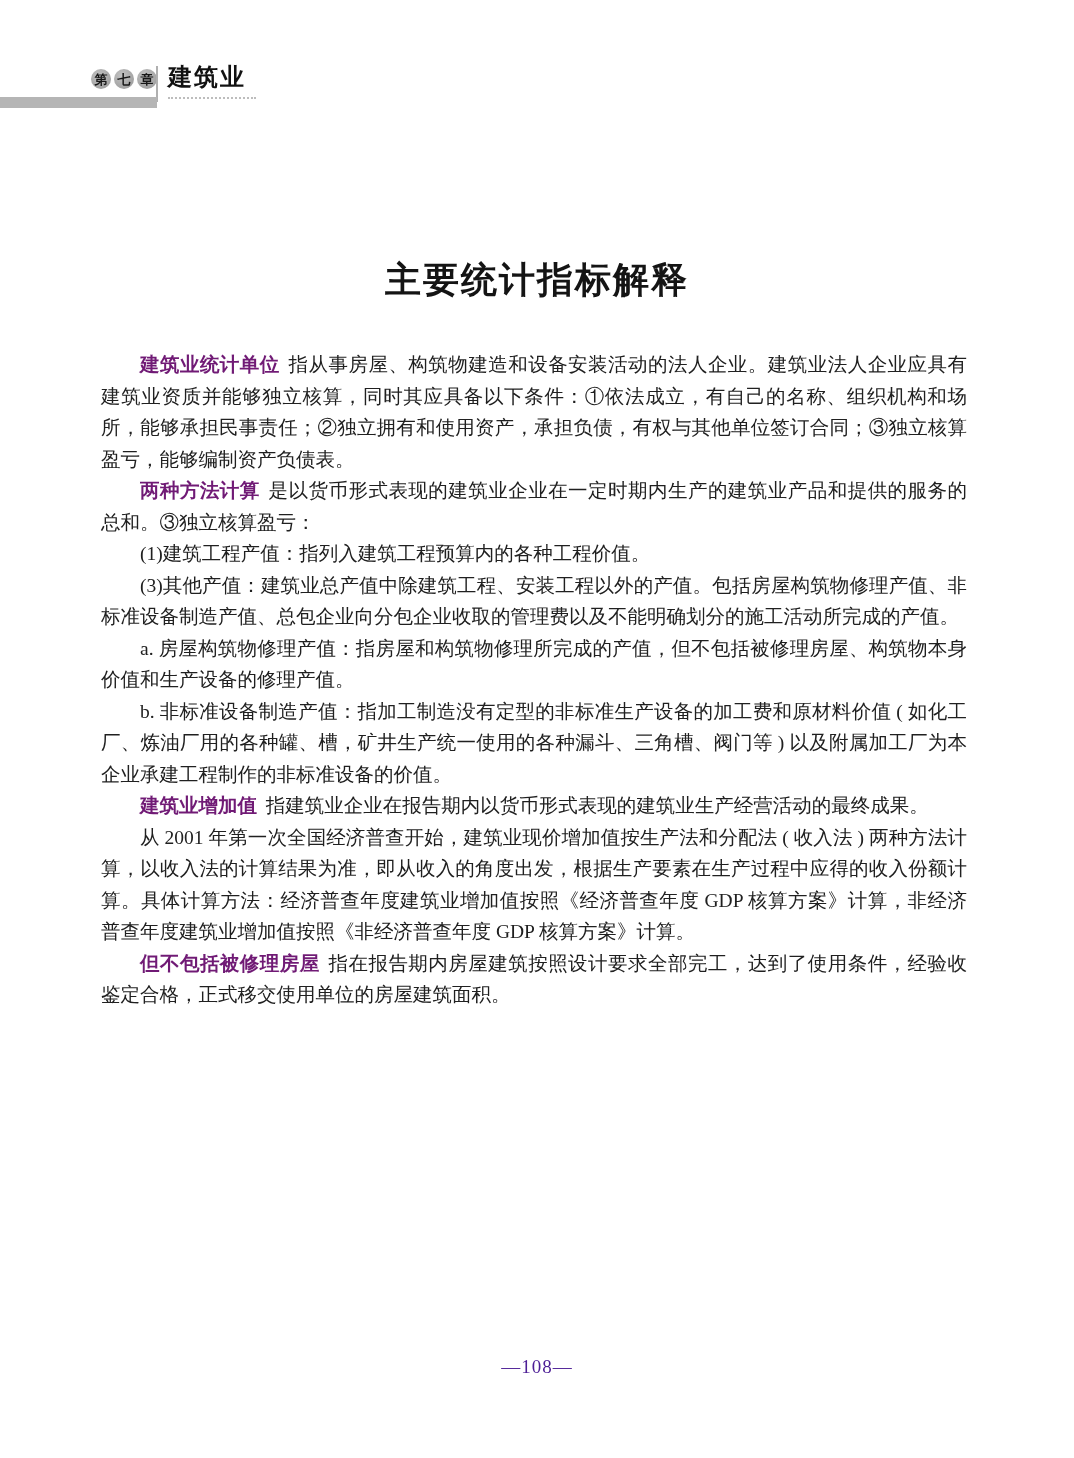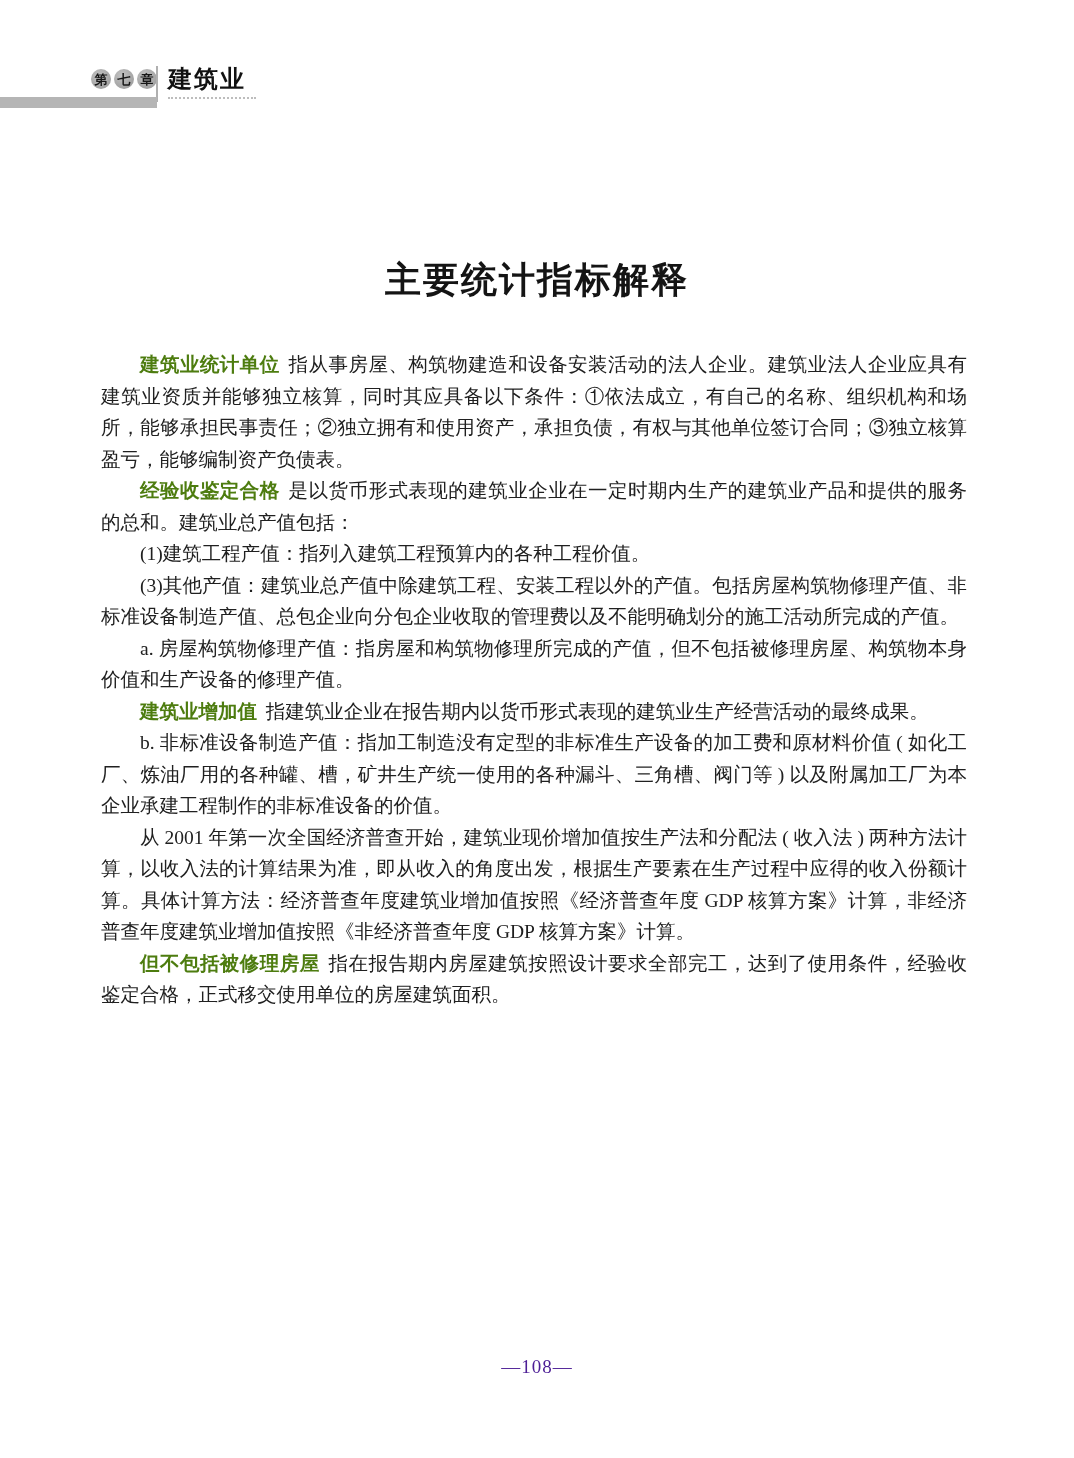--- a/index.html
+++ b/index.html
@@ -25,21 +25,21 @@
     font-size:13px;font-weight:bold;
     display:flex;align-items:center;justify-content:center;
     line-height:1;
   }
   .chapter-divider{
     position:absolute;left:156px;top:66px;
     width:2px;height:36px;background:#b0b0b0;
   }
   .chapter-title{
     position:absolute;left:168px;top:66px;
-    font-family:Liberation Sans, sans-serif;
+    font-family:Liberation Mono, monospace;
     font-weight:bold;font-size:24px;color:#111;
     letter-spacing:2px;line-height:1.1;
   }
   .chapter-underline{
     position:absolute;left:168px;top:97px;
     width:88px;height:0;
     border-bottom:2px dotted #bdbdbd;
   }
   .header-bar{
     position:absolute;left:0;top:97px;
@@ -57,21 +57,21 @@
   
   .body-text{
     position:absolute;left:101px;top:349px;width:866px;
     font-size:19.5px;line-height:31.5px;
     text-align:justify;
     color:#202020;
   }
   .body-text p{margin:0;text-indent:2em;}
   .term{
     font-family:"Liberation Sans","DejaVu Sans",sans-serif;
-    font-weight:bold;color:#4d7c0f;
+    font-weight:bold;color:#701a75;
     margin-right:0.45em;
   }
   
   .page-footer{
     position:absolute;left:0;top:1356px;width:100%;
     text-align:center;
     font-size:19px;color:#4c1d95;
     letter-spacing:1px;
   }
 </style>
@@ -87,25 +87,25 @@
   </div>
   <div class="chapter-divider"></div>
   <div class="chapter-title">建筑业</div>
   <div class="chapter-underline"></div>
   <div class="header-bar"></div>
 
   <div class="page-title">主要统计指标解释</div>
 
   <div class="body-text">
     <p><span class="term">建筑业统计单位</span><span>指从事房屋、构筑物建造和设备安装活动的法人企业。建筑业法人企业应具有建筑业资质并能够独立核算，同时其应具备以下条件：①依法成立，有自己的名称、组织机构和场所，能够承担民事责任；②独立拥有和使用资产，承担负债，有权与其他单位签订合同；③独立核算盈亏，能够编制资产负债表。</span></p>
-    <p><span class="term">经验收鉴定合格</span><span>是以货币形式表现的建筑业企业在一定时期内生产的建筑业产品和提供的服务的总和。建筑业总产值包括：</span></p>
+    <p><span class="term">两种方法计算</span><span>是以货币形式表现的建筑业企业在一定时期内生产的建筑业产品和提供的服务的总和。③独立核算盈亏：</span></p>
     <p><span>(1)建筑工程产值：指列入建筑工程预算内的各种工程价值。</span></p>
     <p><span>(3)其他产值：建筑业总产值中除建筑工程、安装工程以外的产值。包括房屋构筑物修理产值、非标准设备制造产值、总包企业向分包企业收取的管理费以及不能明确划分的施工活动所完成的产值。</span></p>
     <p><span>a. 房屋构筑物修理产值：指房屋和构筑物修理所完成的产值，但不包括被修理房屋、构筑物本身价值和生产设备的修理产值。</span></p>
+    <p><span>b. 非标准设备制造产值：指加工制造没有定型的非标准生产设备的加工费和原材料价值 ( 如化工厂、炼油厂用的各种罐、槽，矿井生产统一使用的各种漏斗、三角槽、阀门等 ) 以及附属加工厂为本企业承建工程制作的非标准设备的价值。</span></p>
     <p><span class="term">建筑业增加值</span><span>指建筑业企业在报告期内以货币形式表现的建筑业生产经营活动的最终成果。</span></p>
-    <p><span>b. 非标准设备制造产值：指加工制造没有定型的非标准生产设备的加工费和原材料价值 ( 如化工厂、炼油厂用的各种罐、槽，矿井生产统一使用的各种漏斗、三角槽、阀门等 ) 以及附属加工厂为本企业承建工程制作的非标准设备的价值。</span></p>
     <p><span>从 2001 年第一次全国经济普查开始，建筑业现价增加值按生产法和分配法 ( 收入法 ) 两种方法计算，以收入法的计算结果为准，即从收入的角度出发，根据生产要素在生产过程中应得的收入份额计算。具体计算方法：经济普查年度建筑业增加值按照《经济普查年度 GDP 核算方案》计算，非经济普查年度建筑业增加值按照《非经济普查年度 GDP 核算方案》计算。</span></p>
     <p><span class="term">但不包括被修理房屋</span><span>指在报告期内房屋建筑按照设计要求全部完工，达到了使用条件，经验收鉴定合格，正式移交使用单位的房屋建筑面积。</span></p>
   </div>
 
   <div class="page-footer">—108—</div>
 
 </div>
 
 </body></html>

